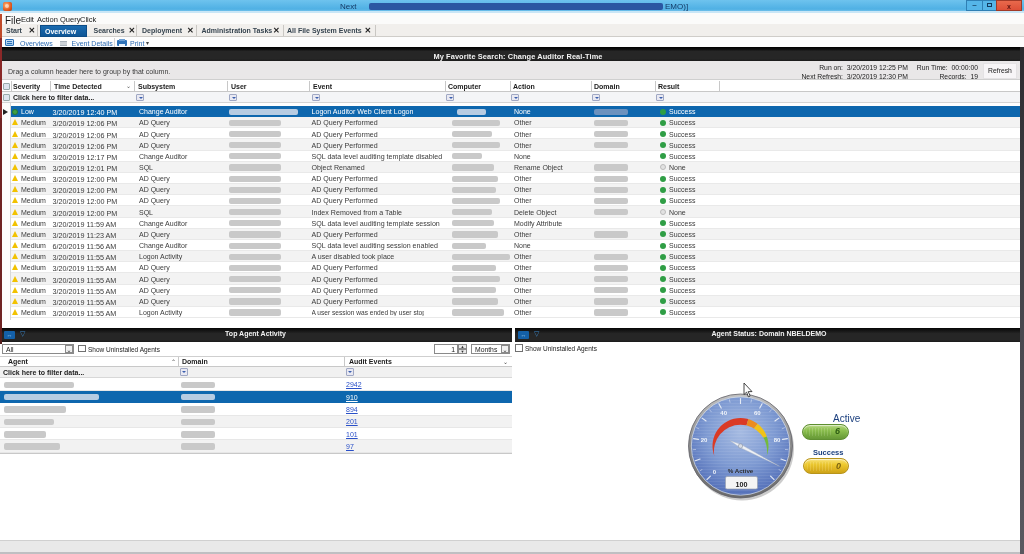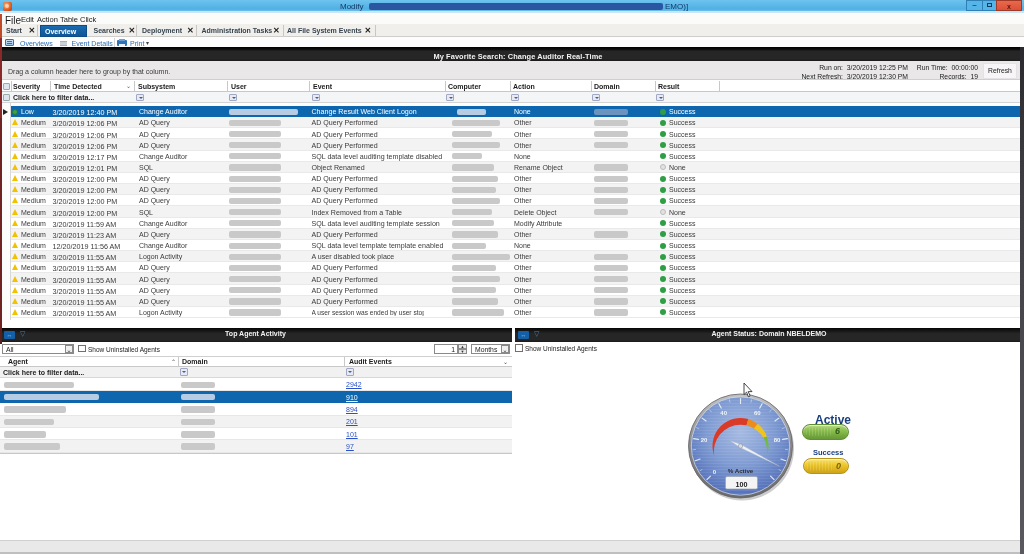--- a/index.html
+++ b/index.html
@@ -4,33 +4,33 @@
 html,body{width:1024px;height:554px;overflow:hidden;background:#fff}
 body{font-family:"Liberation Sans",sans-serif;position:relative}
 .ab{position:absolute}
 .fic{position:absolute;width:8px;height:7.5px;background:#e9e9f2;border:1px solid #a0a8c4;border-radius:1px}
 .fic:after{content:"";position:absolute;left:1.5px;top:2px;border-left:2px solid transparent;border-right:2px solid transparent;border-top:2.8px solid #3a5fae}
 </style></head><body>
 
 <div style="position:absolute;left:0;top:0;width:1024px;height:13px;background:linear-gradient(#6ec3ee,#4fb0e4 70%,#8fd0f0)"></div>
 <div style="position:absolute;left:3px;top:2px;width:9px;height:9px;border-radius:2px;background:radial-gradient(circle at 35% 35%,#ffb070,#e05a20 60%,#b03a10)"></div>
 <div style="position:absolute;left:5px;top:4px;width:4px;height:4px;border-radius:50%;background:rgba(255,255,255,.55)"></div>
-<div style="position:absolute;left:340px;top:2px;font-size:8px;color:#123а5e;color:#143a66;white-space:nowrap">Modify</div>
+<div style="position:absolute;left:340px;top:2px;font-size:8px;color:#123а5e;color:#143a66;white-space:nowrap">Next</div>
 <div style="position:absolute;left:369px;top:3px;width:294px;height:7px;border-radius:2px;background:#2b57a2;filter:blur(.5px)"></div>
 <div style="position:absolute;left:665px;top:2px;font-size:8px;color:#143a66;white-space:nowrap">EMO)]</div>
 <div style="position:absolute;left:966px;top:0;width:17px;height:11px;border:1px solid #2f7fb4;background:#55b5e8;color:#123a5e;font-weight:bold;font-size:8px;text-align:center;line-height:8px">–</div>
 <div style="position:absolute;left:982px;top:0;width:15px;height:11px;border:1px solid #2f7fb4;background:#55b5e8"></div>
 <div style="position:absolute;left:987px;top:3px;width:5px;height:4px;border:1.4px solid #123a5e"></div>
 <div style="position:absolute;left:996px;top:0;width:26px;height:11px;border:1px solid #a03a28;background:linear-gradient(#e8694c,#dd5038);color:#5e1410;font-weight:bold;font-size:7px;text-align:center;line-height:11px">x</div>
 <div style="position:absolute;left:0;top:11px;width:1024px;height:2px;background:#c9e6f6"></div>
 <div style="position:absolute;left:0;top:13px;width:1024px;height:11px;background:#fbfbfa"></div>
 <div style="position:absolute;left:5px;top:15px;font-size:10px;color:#1a1a1a;white-space:nowrap">File</div>
 <div style="position:absolute;left:21px;top:15px;font-size:7.5px;color:#1a1a1a;white-space:nowrap">Edit</div>
 <div style="position:absolute;left:37px;top:15px;font-size:7.5px;color:#1a1a1a;white-space:nowrap">Action</div>
-<div style="position:absolute;left:60px;top:15px;font-size:7.5px;color:#1a1a1a;white-space:nowrap">Table</div>
+<div style="position:absolute;left:60px;top:15px;font-size:7.5px;color:#1a1a1a;white-space:nowrap">Query</div>
 <div style="position:absolute;left:80px;top:15px;font-size:7.5px;color:#1a1a1a;white-space:nowrap">Click</div>
 <div style="position:absolute;left:0;top:24px;width:1024px;height:13px;background:#f1efec;border-bottom:1px solid #cfcdc9"></div>
 <div style="position:absolute;left:6px;top:27px;font-size:7px;font-weight:bold;color:#36444f;white-space:nowrap">Start</div>
 <div style="position:absolute;left:28.5px;top:26px;font-size:8px;font-weight:bold;color:#222">✕</div>
 <div style="position:absolute;left:36.5px;top:25px;width:1px;height:11px;background:#c9c7c3"></div>
 <div style="position:absolute;left:40px;top:24.5px;width:47px;height:12.5px;background:linear-gradient(#1a6bb0,#0f5696);border:1px solid #0d4c86"></div>
 <div style="position:absolute;left:45px;top:27.5px;font-size:7px;font-weight:bold;color:#fff;white-space:nowrap">Overview</div>
 <div style="position:absolute;left:93.5px;top:27px;font-size:7px;font-weight:bold;color:#36444f;white-space:nowrap">Searches</div>
 <div style="position:absolute;left:128.5px;top:26px;font-size:8px;font-weight:bold;color:#222">✕</div>
 <div style="position:absolute;left:142px;top:27px;font-size:7px;font-weight:bold;color:#36444f;white-space:nowrap">Deployment</div>
@@ -96,21 +96,21 @@
 <div class="fic" style="left:446px;top:93.5px"></div>
 <div class="fic" style="left:511px;top:93.5px"></div>
 <div class="fic" style="left:592px;top:93.5px"></div>
 <div class="fic" style="left:656px;top:93.5px"></div>
 <div style="position:absolute;left:11px;top:106.00px;width:1013px;height:11.16px;background:#0e67ae;border-bottom:1px solid #0e67ae"></div>
 <div style="position:absolute;left:12px;top:108.50px;width:6px;height:6px;border-radius:50%;background:#3fa045;border:1px solid #2a7a30"></div>
 <div style="position:absolute;left:21px;top:108.20px;font-size:7px;color:#fff;white-space:nowrap">Low</div>
 <div style="position:absolute;left:52.5px;top:108.20px;font-size:7.2px;color:#fff;white-space:nowrap">3/20/2019 12:40 PM</div>
 <div style="position:absolute;left:139px;top:108.20px;font-size:7px;color:#fff;white-space:nowrap">Change Auditor</div>
 <div style="position:absolute;left:229px;top:108.60px;width:69px;height:6.2px;border-radius:2px;background:#b7cce2;filter:blur(.4px)"></div>
-<div style="position:absolute;left:311.5px;top:108.20px;font-size:7.1px;color:#fff;white-space:nowrap">Change Result Web Client Logon</div>
+<div style="position:absolute;left:311.5px;top:108.20px;font-size:7.1px;color:#fff;white-space:nowrap">Logon Auditor Web Client Logon</div>
 <div style="position:absolute;left:457px;top:108.60px;width:29px;height:6.2px;border-radius:2px;background:#b7cce2;filter:blur(.4px)"></div>
 <div style="position:absolute;left:514px;top:108.20px;font-size:7px;color:#fff;white-space:nowrap">None</div>
 <div style="position:absolute;left:594px;top:108.60px;width:34px;height:6.2px;border-radius:2px;background:#6c92be;filter:blur(.4px)"></div>
 <div style="position:absolute;left:660px;top:108.60px;width:6px;height:6px;border-radius:50%;background:#2f9e45"></div>
 <div style="position:absolute;left:669px;top:108.20px;font-size:7px;color:#fff;white-space:nowrap">Success</div>
 <div style="position:absolute;left:11px;top:117.16px;width:1013px;height:11.16px;background:#f3f3f3;border-bottom:1px solid #e9e9e9"></div>
 <div style="position:absolute;left:12px;top:119.36px;width:0;height:0;border-left:3.5px solid transparent;border-right:3.5px solid transparent;border-bottom:6.5px solid #f2c200"></div>
 <div style="position:absolute;left:21px;top:119.36px;font-size:7px;color:#3a3a3a;white-space:nowrap">Medium</div>
 <div style="position:absolute;left:52.5px;top:119.36px;font-size:7.2px;color:#3a3a3a;white-space:nowrap">3/20/2019 12:06 PM</div>
 <div style="position:absolute;left:139px;top:119.36px;font-size:7px;color:#3a3a3a;white-space:nowrap">AD Query</div>
@@ -235,24 +235,24 @@
 <div style="position:absolute;left:229px;top:231.36px;width:52px;height:6.2px;border-radius:2px;background:#c9c9c9;filter:blur(.4px)"></div>
 <div style="position:absolute;left:311.5px;top:230.96px;font-size:7.1px;color:#3a3a3a;white-space:nowrap">AD Query Performed</div>
 <div style="position:absolute;left:452px;top:231.36px;width:46px;height:6.2px;border-radius:2px;background:#c9c9c9;filter:blur(.4px)"></div>
 <div style="position:absolute;left:514px;top:230.96px;font-size:7px;color:#3a3a3a;white-space:nowrap">Other</div>
 <div style="position:absolute;left:594px;top:231.36px;width:34px;height:6.2px;border-radius:2px;background:#c9c9c9;filter:blur(.4px)"></div>
 <div style="position:absolute;left:660px;top:231.36px;width:6px;height:6px;border-radius:50%;background:#2f9e45"></div>
 <div style="position:absolute;left:669px;top:230.96px;font-size:7px;color:#3a3a3a;white-space:nowrap">Success</div>
 <div style="position:absolute;left:11px;top:239.92px;width:1013px;height:11.16px;background:#ffffff;border-bottom:1px solid #e9e9e9"></div>
 <div style="position:absolute;left:12px;top:242.12px;width:0;height:0;border-left:3.5px solid transparent;border-right:3.5px solid transparent;border-bottom:6.5px solid #f2c200"></div>
 <div style="position:absolute;left:21px;top:242.12px;font-size:7px;color:#3a3a3a;white-space:nowrap">Medium</div>
-<div style="position:absolute;left:52.5px;top:242.12px;font-size:7.2px;color:#3a3a3a;white-space:nowrap">12/20/2019 11:56 AM</div>
+<div style="position:absolute;left:52.5px;top:242.12px;font-size:7.2px;color:#3a3a3a;white-space:nowrap">6/20/2019 11:56 AM</div>
 <div style="position:absolute;left:139px;top:242.12px;font-size:7px;color:#3a3a3a;white-space:nowrap">Change Auditor</div>
 <div style="position:absolute;left:229px;top:242.52px;width:52px;height:6.2px;border-radius:2px;background:#c9c9c9;filter:blur(.4px)"></div>
-<div style="position:absolute;left:311.5px;top:242.12px;font-size:7.1px;color:#3a3a3a;white-space:nowrap">SQL data level template template enabled</div>
+<div style="position:absolute;left:311.5px;top:242.12px;font-size:7.1px;color:#3a3a3a;white-space:nowrap">SQL data level auditing session enabled</div>
 <div style="position:absolute;left:452px;top:242.52px;width:34px;height:6.2px;border-radius:2px;background:#c9c9c9;filter:blur(.4px)"></div>
 <div style="position:absolute;left:514px;top:242.12px;font-size:7px;color:#3a3a3a;white-space:nowrap">None</div>
 <div style="position:absolute;left:660px;top:242.52px;width:6px;height:6px;border-radius:50%;background:#2f9e45"></div>
 <div style="position:absolute;left:669px;top:242.12px;font-size:7px;color:#3a3a3a;white-space:nowrap">Success</div>
 <div style="position:absolute;left:11px;top:251.08px;width:1013px;height:11.16px;background:#f3f3f3;border-bottom:1px solid #e9e9e9"></div>
 <div style="position:absolute;left:12px;top:253.28px;width:0;height:0;border-left:3.5px solid transparent;border-right:3.5px solid transparent;border-bottom:6.5px solid #f2c200"></div>
 <div style="position:absolute;left:21px;top:253.28px;font-size:7px;color:#3a3a3a;white-space:nowrap">Medium</div>
 <div style="position:absolute;left:52.5px;top:253.28px;font-size:7.2px;color:#3a3a3a;white-space:nowrap">3/20/2019 11:55 AM</div>
 <div style="position:absolute;left:139px;top:253.28px;font-size:7px;color:#3a3a3a;white-space:nowrap">Logon Activity</div>
 <div style="position:absolute;left:229px;top:253.68px;width:52px;height:6.2px;border-radius:2px;background:#c9c9c9;filter:blur(.4px)"></div>
@@ -436,21 +436,21 @@
     <text x="20.0" y="51.2" text-anchor="middle" font-size="6" font-weight="bold" fill="#f0f4fa" font-family="Liberation Sans,sans-serif">20</text>
     <text x="39.7" y="24.0" text-anchor="middle" font-size="6" font-weight="bold" fill="#f0f4fa" font-family="Liberation Sans,sans-serif">40</text>
     <text x="73.3" y="24.0" text-anchor="middle" font-size="6" font-weight="bold" fill="#f0f4fa" font-family="Liberation Sans,sans-serif">60</text>
     <text x="93.0" y="51.2" text-anchor="middle" font-size="6" font-weight="bold" fill="#f0f4fa" font-family="Liberation Sans,sans-serif">80</text>
 <polygon points="95.5,75.3 55.8,56.4 45.9,49.5 57.2,53.6" fill="#eef1f6" stroke="#a8b0be" stroke-width="0.4"></polygon>
 <circle cx="56.5" cy="55.0" r="2.2" fill="#d8dde6" stroke="#7a8494" stroke-width="0.5"></circle>
 <text x="56.5" y="82" text-anchor="middle" font-size="6.2" font-weight="bold" fill="#2e2e2e" font-family="Liberation Sans,sans-serif">% Active</text>
 <rect x="41.5" y="85.5" width="32" height="12.5" rx="1.5" fill="#f4f4f4" stroke="#98a0b0" stroke-width="0.7"></rect>
 <text x="57.5" y="95.5" text-anchor="middle" font-size="7.2" font-weight="bold" fill="#222" font-family="Liberation Sans,sans-serif">100</text>
 </svg>
-<div style="position:absolute;left:815px;top:413px;font-size:12px;font-weight:bold;color:#1b3f7e">Active</div>
+<div style="position:absolute;left:833px;top:413px;font-size:10px;font-weight:normal;color:#1b3f7e">Active</div>
 <div style="position:absolute;left:802px;top:423.5px;width:47px;height:16px;border-radius:8px;background:linear-gradient(#b9d884,#8cc04e 40%,#74a83e 75%,#679838);border:1px solid #5e8f30;box-shadow:inset 0 1px 1px rgba(255,255,255,.6)"></div>
 <div style="position:absolute;left:806px;top:427.5px;width:26px;height:8.5px;border-radius:4px;background:repeating-linear-gradient(90deg,rgba(255,255,255,.12) 0 1px,rgba(0,0,0,.02) 1px 3px)"></div>
 <div style="position:absolute;left:835px;top:426px;font-size:9px;font-weight:bold;font-style:italic;color:#2f5e14">6</div>
 <div style="position:absolute;left:813px;top:448px;font-size:7.5px;font-weight:bold;color:#1b3f7e">Success</div>
 <div style="position:absolute;left:803px;top:458px;width:46px;height:16px;border-radius:8px;background:linear-gradient(#f8e27a,#eec92e 40%,#ddb320 75%,#cda318);border:1px solid #b8941a;box-shadow:inset 0 1px 1px rgba(255,255,255,.6)"></div>
 <div style="position:absolute;left:807px;top:462px;width:26px;height:8.5px;border-radius:4px;background:repeating-linear-gradient(90deg,rgba(255,255,255,.12) 0 1px,rgba(0,0,0,.02) 1px 3px)"></div>
 <div style="position:absolute;left:836px;top:460.5px;font-size:9px;font-weight:bold;font-style:italic;color:#7a6210">0</div>
 <svg class="ab" style="left:743px;top:382.5px" width="11" height="17" viewBox="0 0 11 17">
 <polygon points="1,0 1,11.5 3.6,9.2 5.4,13.8 7.2,13 5.2,8.6 9,8.6" fill="#fff" stroke="#333" stroke-width="0.9"></polygon>
 </svg>

